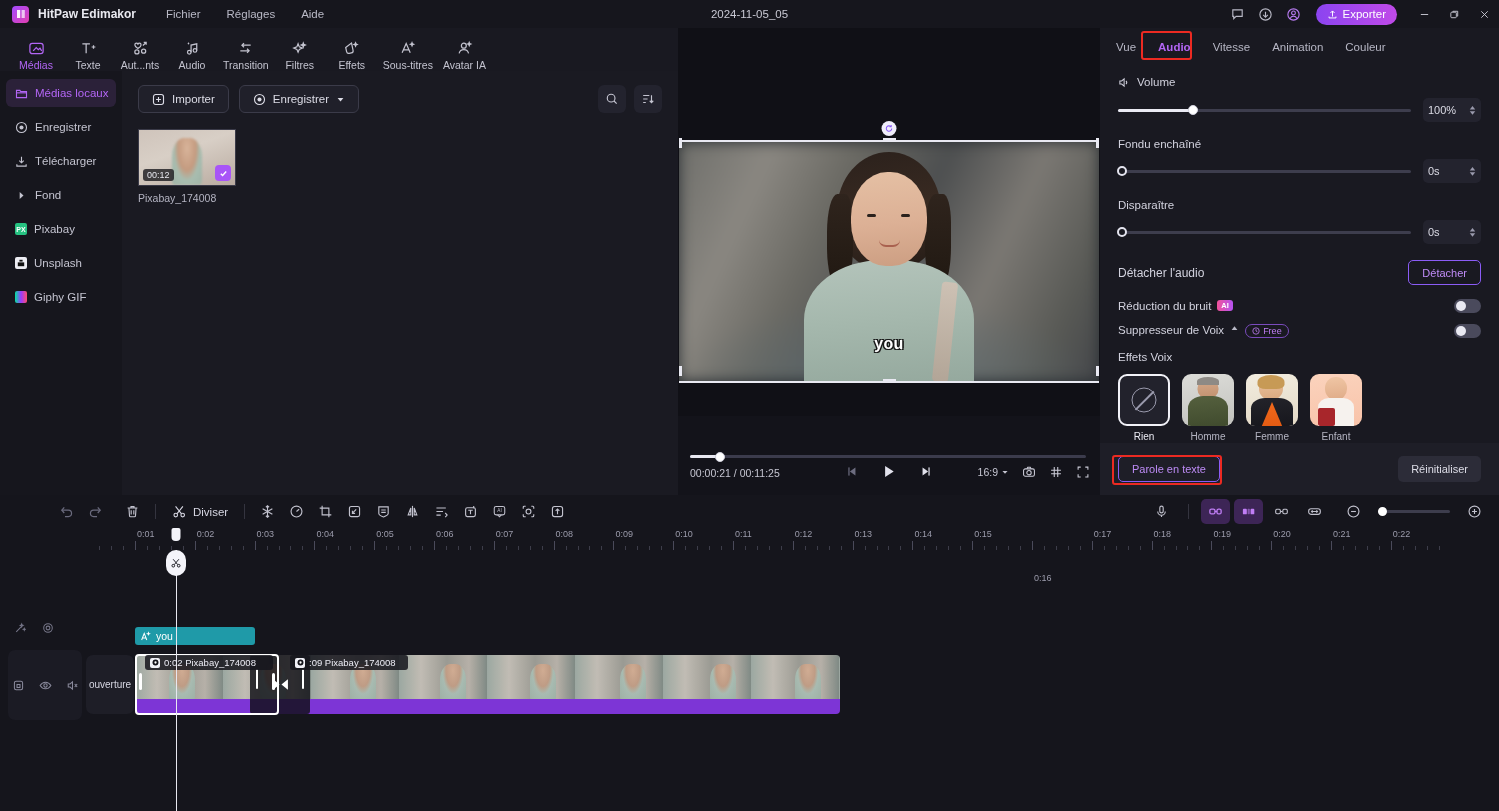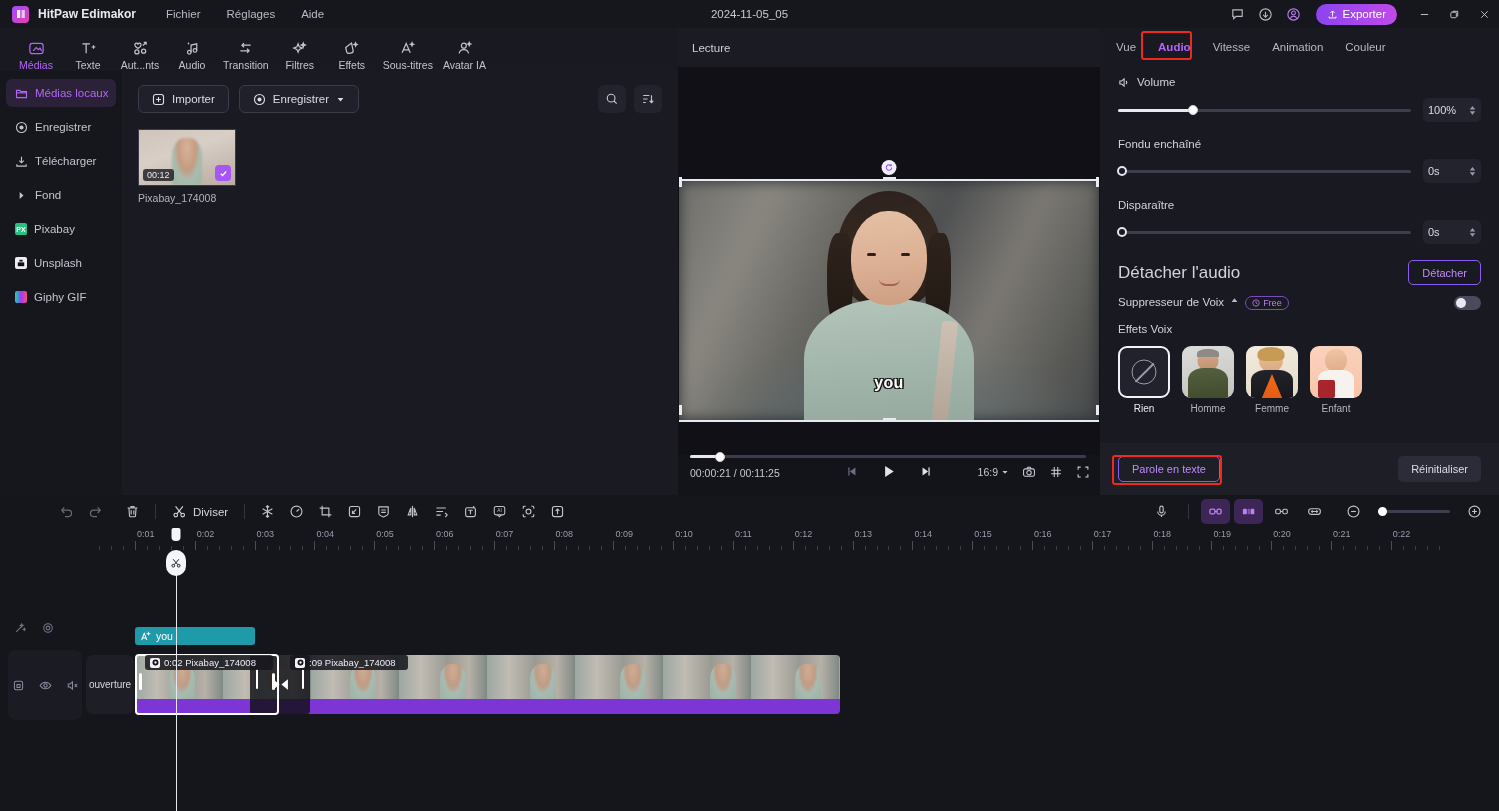--- a/index.html
+++ b/index.html
@@ -622,23 +622,20 @@
                 <path d="M2 5.2l2 2 4-4.4"></path>
               </svg>
           </div>
         </div>
         <div class="media-name">Pixabay_174008</div>
       </div>
     </div>
   </div>
 
   <div class="preview">
-    <div class="preview-head">
-      <span>Lecture</span>
-    </div>
     <div class="preview-stage">
       <div class="rot-handle">
         <svg width="9" height="9" viewBox="0 0 10 10" fill="none" stroke="currentColor" stroke-width="1.2">
             <path d="M8 5a3 3 0 11-1-2.2"></path>
             <path d="M7.4 1v1.9H5.5"></path>
           </svg>
       </div>
       <div class="video-frame">
         <div class="vbg"></div>
         <div class="vperson v-hair"></div>
@@ -786,24 +783,31 @@
                 <path d="M4 0l3.4 4.4H.6z"></path>
               </svg>
             <svg width="7" height="4" viewBox="0 0 8 5" fill="currentColor">
                 <path d="M4 4.8L.6.4h6.8z"></path>
               </svg>
           </span>
         </div>
       </div>
 
       <div class="tog-row" style="margin-top:16px">
-        <span style="font-size:17px;color:#d2d2de">Détacher l'audio</span>
+        <span style="font-size:12px;color:#d2d2de">Détacher l'audio</span>
         <div class="btn-detach">Détacher</div>
       </div>
 
+      <div class="tog-row">
+        <div class="row-label">
+          <span>Réduction du bruit</span>
+          <span class="badge-ai">AI</span>
+        </div>
+        <div class="toggle"></div>
+      </div>
 
       <div class="tog-row" style="margin-top:11px">
         <div class="row-label">
           <span>Suppresseur de Voix</span>
           <span style="color:#b9b9c6">
             <svg width="9" height="9" viewBox="0 0 10 10" fill="currentColor">
                 <path d="M5 2.6l3.2 4H1.8z"></path>
               </svg>
           </span>
           <span class="badge-free">
@@ -1101,21 +1105,21 @@
         <div class="rtick" style="left: 936.32px; height: 4px; background: rgb(61, 61, 74);"></div>
         <div class="rtick" style="left: 948.28px; height: 4px; background: rgb(61, 61, 74);"></div>
         <div class="rtick" style="left: 960.24px; height: 4px; background: rgb(61, 61, 74);"></div>
         <div class="rtick" style="left: 972.2px; height: 9px;"></div>
         <div class="rlabel" style="left: 972.2px;">0:15</div>
         <div class="rtick" style="left: 984.16px; height: 4px; background: rgb(61, 61, 74);"></div>
         <div class="rtick" style="left: 996.12px; height: 4px; background: rgb(61, 61, 74);"></div>
         <div class="rtick" style="left: 1008.08px; height: 4px; background: rgb(61, 61, 74);"></div>
         <div class="rtick" style="left: 1020.04px; height: 4px; background: rgb(61, 61, 74);"></div>
         <div class="rtick" style="left: 1032px; height: 9px;"></div>
-        <div class="rlabel" style="left: 1032px;">0:16</div>
+        <div class="rlabel" style="left: 1032px; margin-top: 44px;">0:16</div>
         <div class="rtick" style="left: 1043.96px; height: 4px; background: rgb(61, 61, 74);"></div>
         <div class="rtick" style="left: 1055.92px; height: 4px; background: rgb(61, 61, 74);"></div>
         <div class="rtick" style="left: 1067.88px; height: 4px; background: rgb(61, 61, 74);"></div>
         <div class="rtick" style="left: 1079.84px; height: 4px; background: rgb(61, 61, 74);"></div>
         <div class="rtick" style="left: 1091.8px; height: 9px;"></div>
         <div class="rlabel" style="left: 1091.8px;">0:17</div>
         <div class="rtick" style="left: 1103.76px; height: 4px; background: rgb(61, 61, 74);"></div>
         <div class="rtick" style="left: 1115.72px; height: 4px; background: rgb(61, 61, 74);"></div>
         <div class="rtick" style="left: 1127.68px; height: 4px; background: rgb(61, 61, 74);"></div>
         <div class="rtick" style="left: 1139.64px; height: 4px; background: rgb(61, 61, 74);"></div>

